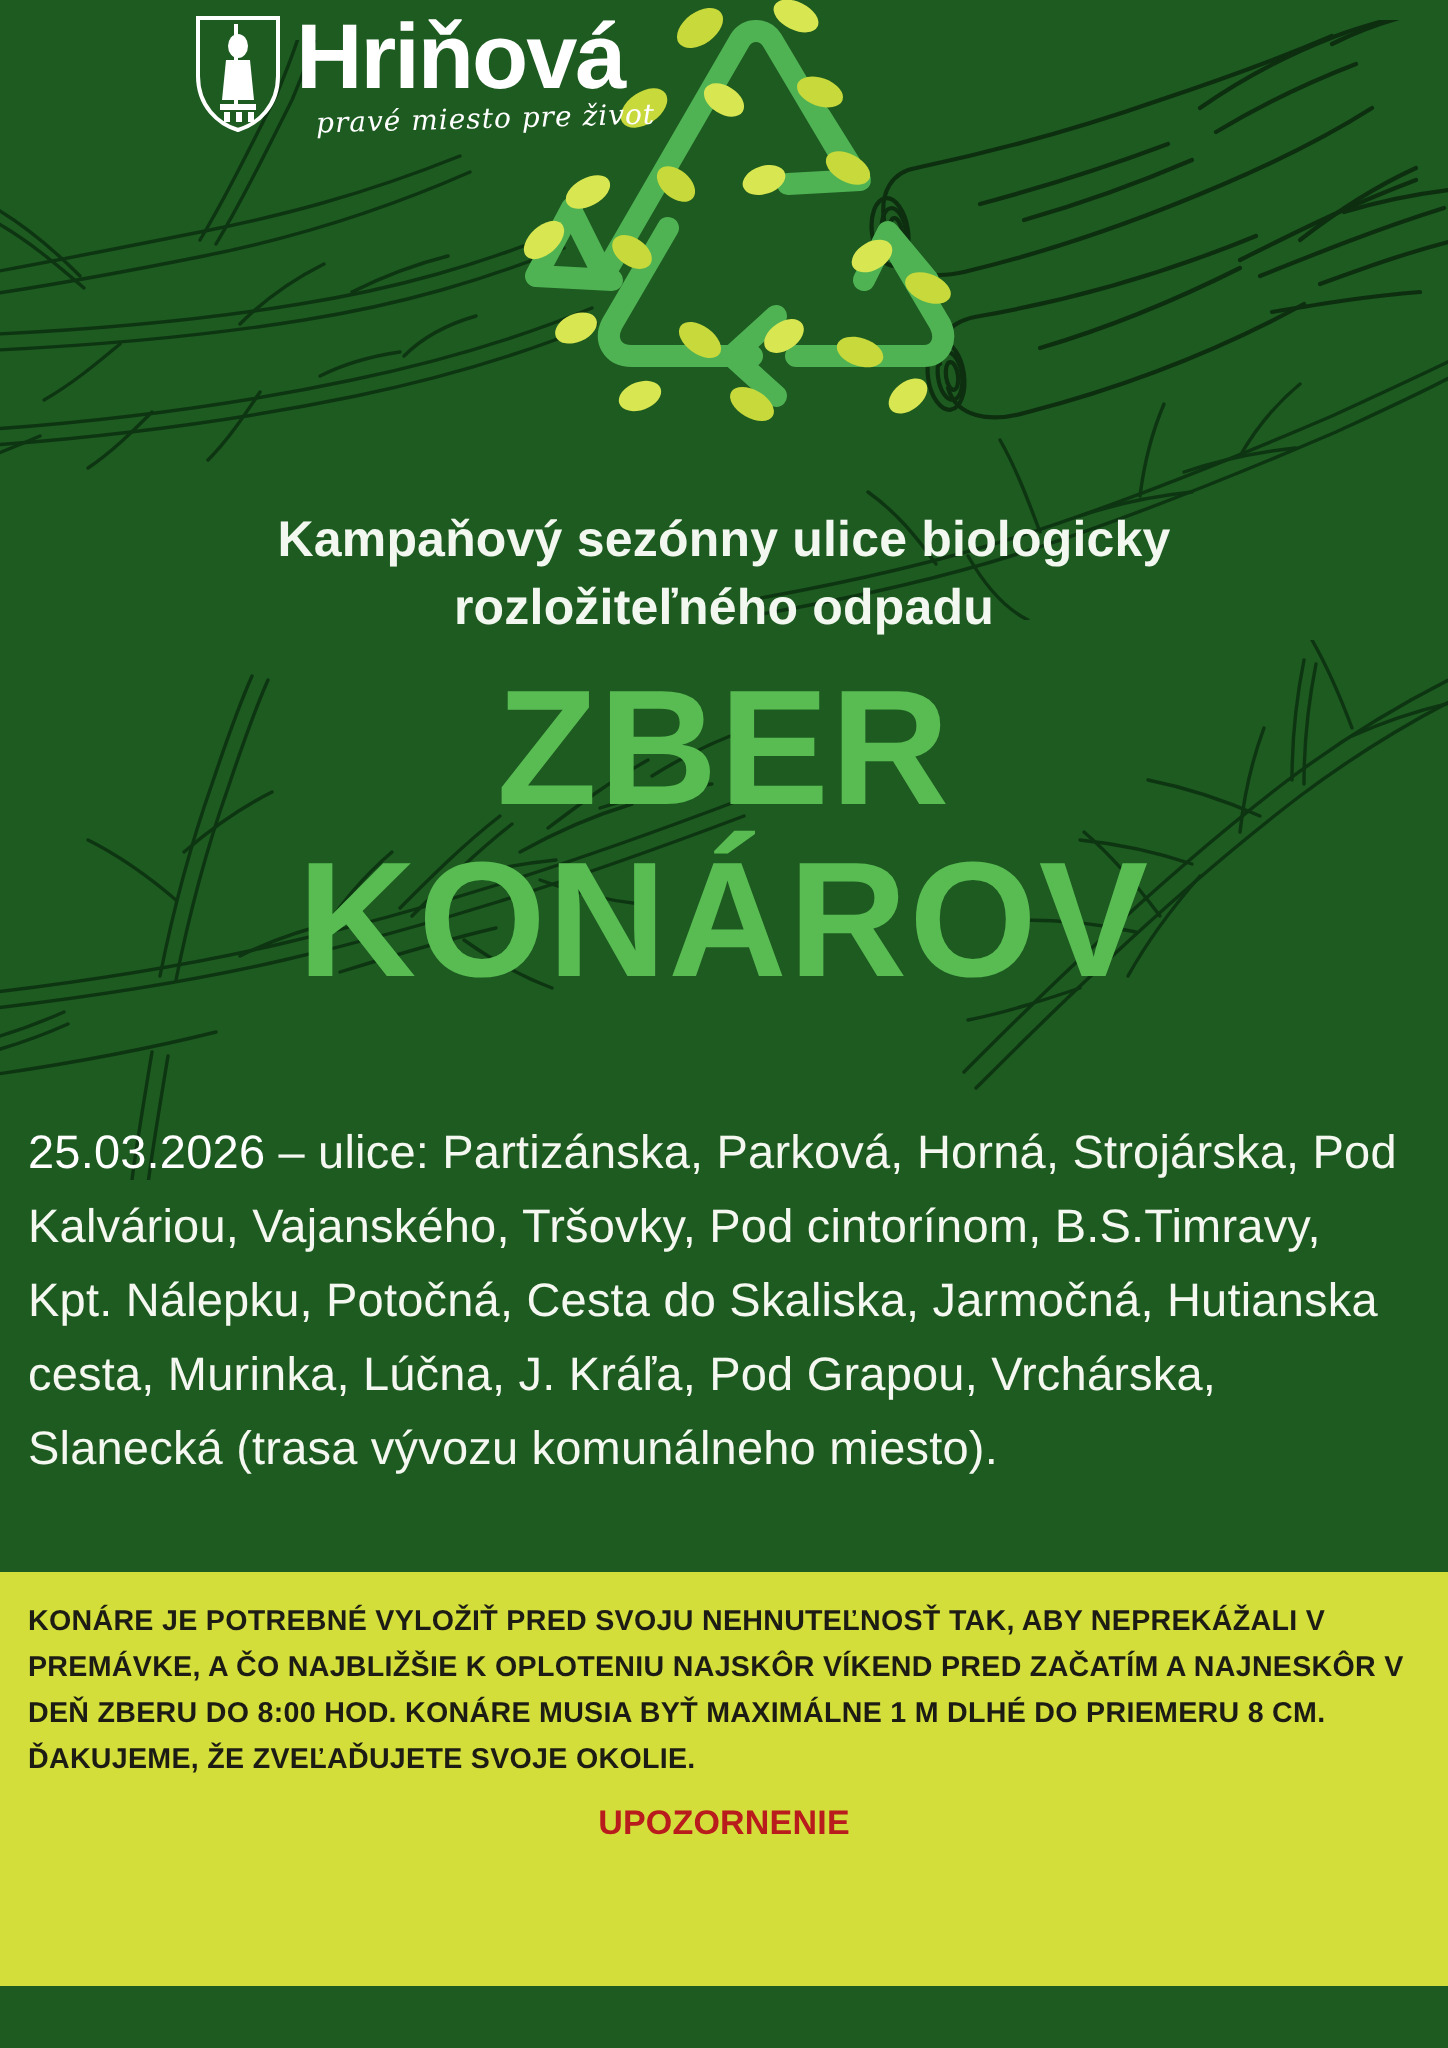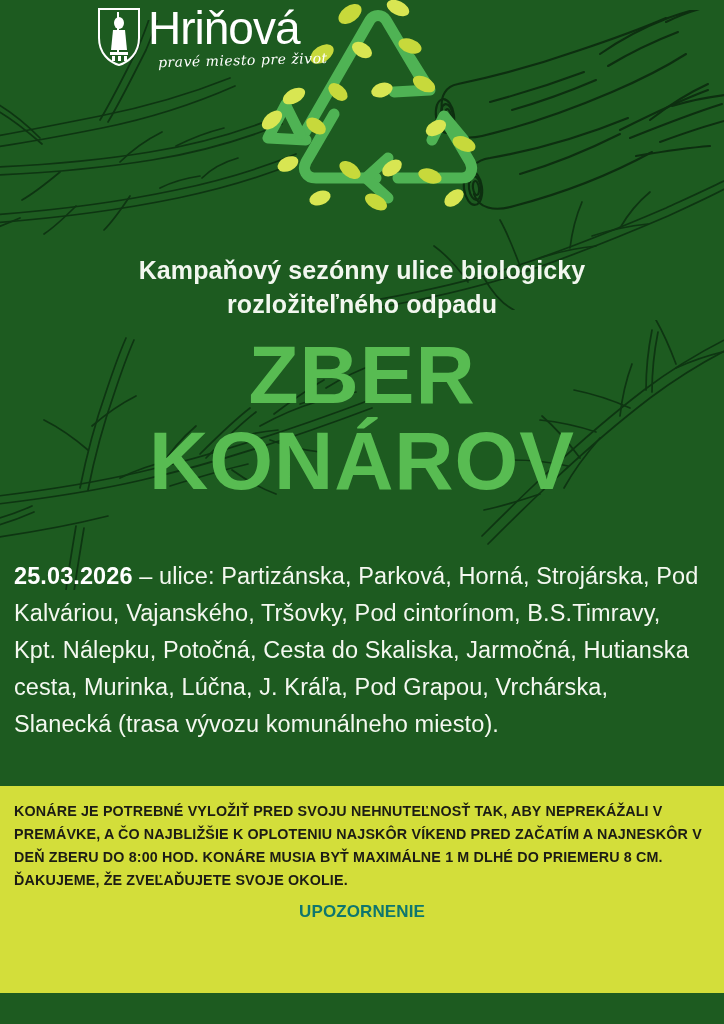--- a/index.html
+++ b/index.html
@@ -67,21 +67,21 @@
     left: 0;
     top: 4px;
     width: 46px;
     height: 62px;
   }
   #logo-wordmark {
     position: absolute;
     left: 52px;
     top: 0px;
     font-size: 46px;
-    font-weight: normal;
+    font-weight: bold;
     color: #ffffff;
     letter-spacing: -1px;
     line-height: 52px;
     white-space: nowrap;
   }
   #logo-tagline {
     position: absolute;
     left: 62px;
     top: 50px;
     font-family: "DejaVu Serif", serif;
@@ -130,21 +130,21 @@
     left: 14px;
     top: 558px;
     width: 686px;
     z-index: 5;
     color: #f4f8f0;
     font-size: 23.5px;
     line-height: 37px;
     letter-spacing: 0.1px;
   }
   #streets-date {
-    font-weight: bold;
+    font-weight: normal;
     color: #ffffff;
   }
 
   
   #notice-band {
     position: absolute;
     left: 0;
     top: 786px;
     width: 724px;
     height: 207px;
@@ -162,21 +162,21 @@
     font-weight: bold;
     line-height: 23px;
     letter-spacing: 0.15px;
   }
   #warning-block {
     position: absolute;
     left: 10px;
     top: 112px;
     width: 704px;
     text-align: center;
-    color: #0f766e;
+    color: #b91c1c;
     font-size: 17px;
     font-weight: bold;
     line-height: 28px;
     letter-spacing: 0.1px;
   }
   #warning-heading { display: block; }
   #warning-body { display: block; }
 </style>
 </head>
 <body>

